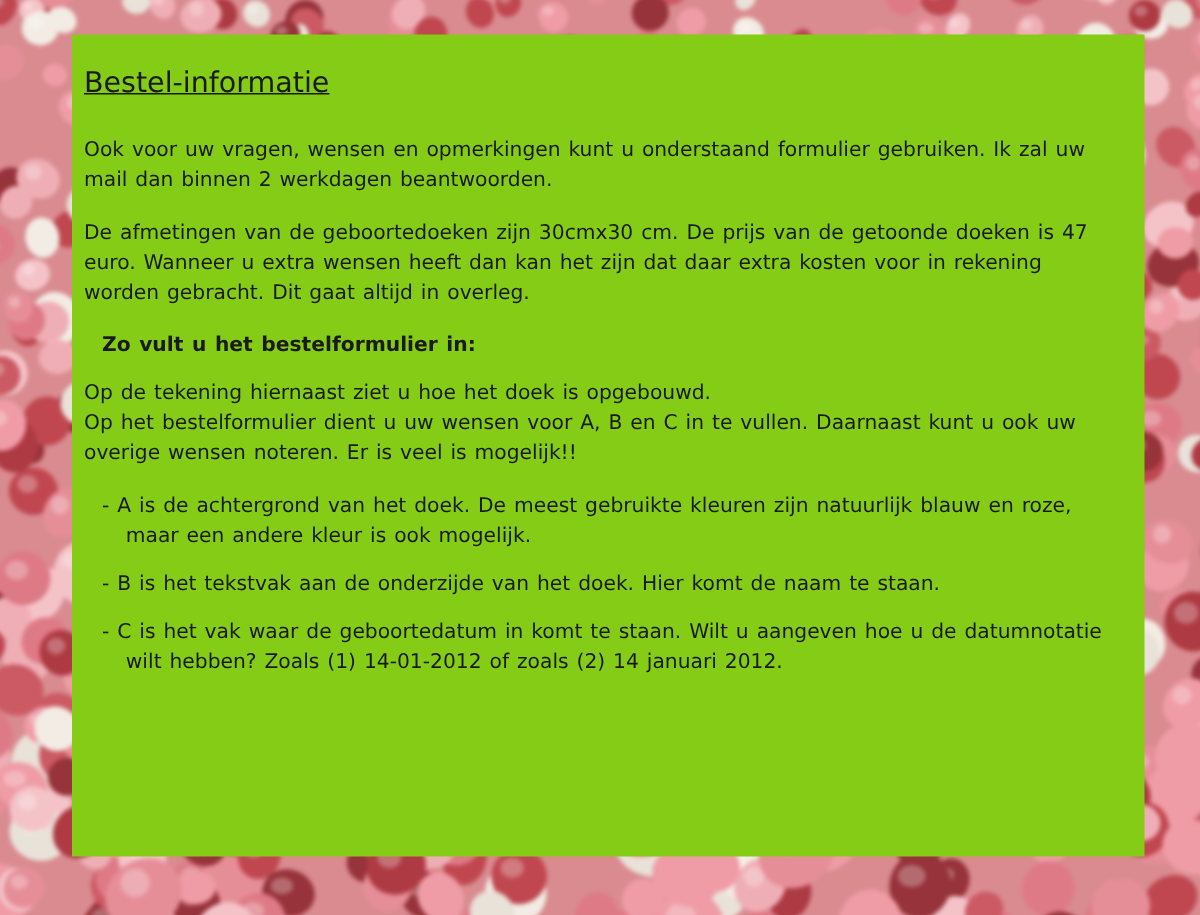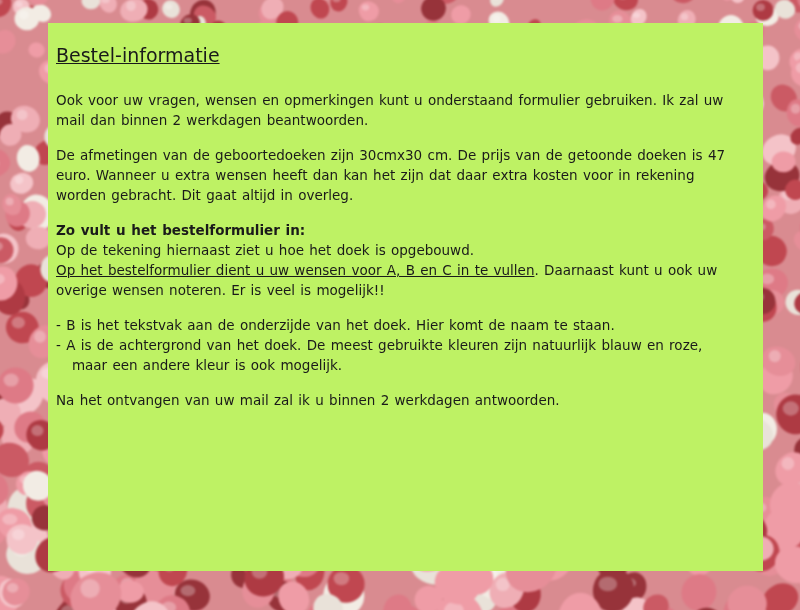--- a/index.html
+++ b/index.html
@@ -16,43 +16,43 @@
   #sprinkles-svg {
     position: absolute;
     left: -10px; top: -10px;
     width: 820px; height: 630px;
     filter: blur(1.3px);
   }
   .panel {
     position: absolute;
     left: 48px; top: 23px;
     width: 715px; height: 548px;
-    background: #bef264;
+    background: #84cc16;
     box-sizing: border-box;
     padding: 20px 12px 0 8px;
     font-family: "DejaVu Sans", "Liberation Sans", sans-serif;
     font-size: 13.5px;
     line-height: 20px;
     color: #1a1a1a;
     word-spacing: 1px;
   }
   .page-title {
     font-size: 19px;
     line-height: 24px;
     font-weight: normal;
     text-decoration: underline;
     margin: 0 0 23px 0;
   }
   .para {
     margin: 0 0 15px 0;
     white-space: pre-wrap;
   }
-  .tight { margin: 0; }
+  .tight { margin: 12px; }
   .bold { font-weight: bold; }
-  .u { text-decoration: underline; }
+  .u { }
   .bullets { margin: 0 0 15px 0; }
 </style>
 </head>
 <body>
 
 <div class="viewport">
   <svg id="sprinkles-svg" viewBox="0 0 820 630" preserveAspectRatio="none">
       <rect x="0" y="0" width="820" height="630" fill="#d98b90"></rect>
       <ellipse cx="827.3" cy="410.3" rx="14.9" ry="17.2" fill="#ae3a43" transform="rotate(100 827.3 410.3)"></ellipse>
       <ellipse cx="558.7" cy="358.0" rx="16.9" ry="15.3" fill="#97333a" transform="rotate(52 558.7 358.0)"></ellipse>
@@ -1224,20 +1224,21 @@
     <p class="para">De afmetingen van de geboortedoeken zijn 30cmx30 cm. De prijs van de getoonde doeken is 47
 euro. Wanneer u extra wensen heeft dan kan het zijn dat daar extra kosten voor in rekening
 worden gebracht. Dit gaat altijd in overleg.</p>
 
     <div class="para tight bold">Zo vult u het bestelformulier in:</div>
     <p class="para"><span>Op de tekening hiernaast ziet u hoe het doek is opgebouwd.
 </span><span class="u">Op het bestelformulier dient u uw wensen voor A, B en C in te vullen</span><span>. Daarnaast kunt u ook uw
 overige wensen noteren. Er is veel is mogelijk!!</span></p>
 
     <div class="bullets">
-      <div class="para tight">- B is het tekstvak aan de onderzijde van het doek. Hier komt de naam te staan.</div>
       <div class="para tight">- A is de achtergrond van het doek. De meest gebruikte kleuren zijn natuurlijk blauw en roze,
    maar een andere kleur is ook mogelijk.</div>
+      <div class="para tight">- B is het tekstvak aan de onderzijde van het doek. Hier komt de naam te staan.</div>
+      <div class="para tight">- C is het vak waar de geboortedatum in komt te staan. Wilt u aangeven hoe u de datumnotatie
+   wilt hebben? Zoals (1) 14-01-2012 of zoals (2) 14 januari 2012.</div>
     </div>
 
-    <p class="para tight">Na het ontvangen van uw mail zal ik u binnen 2 werkdagen antwoorden.</p>
   </div>
 </div>
 
 </body></html>

